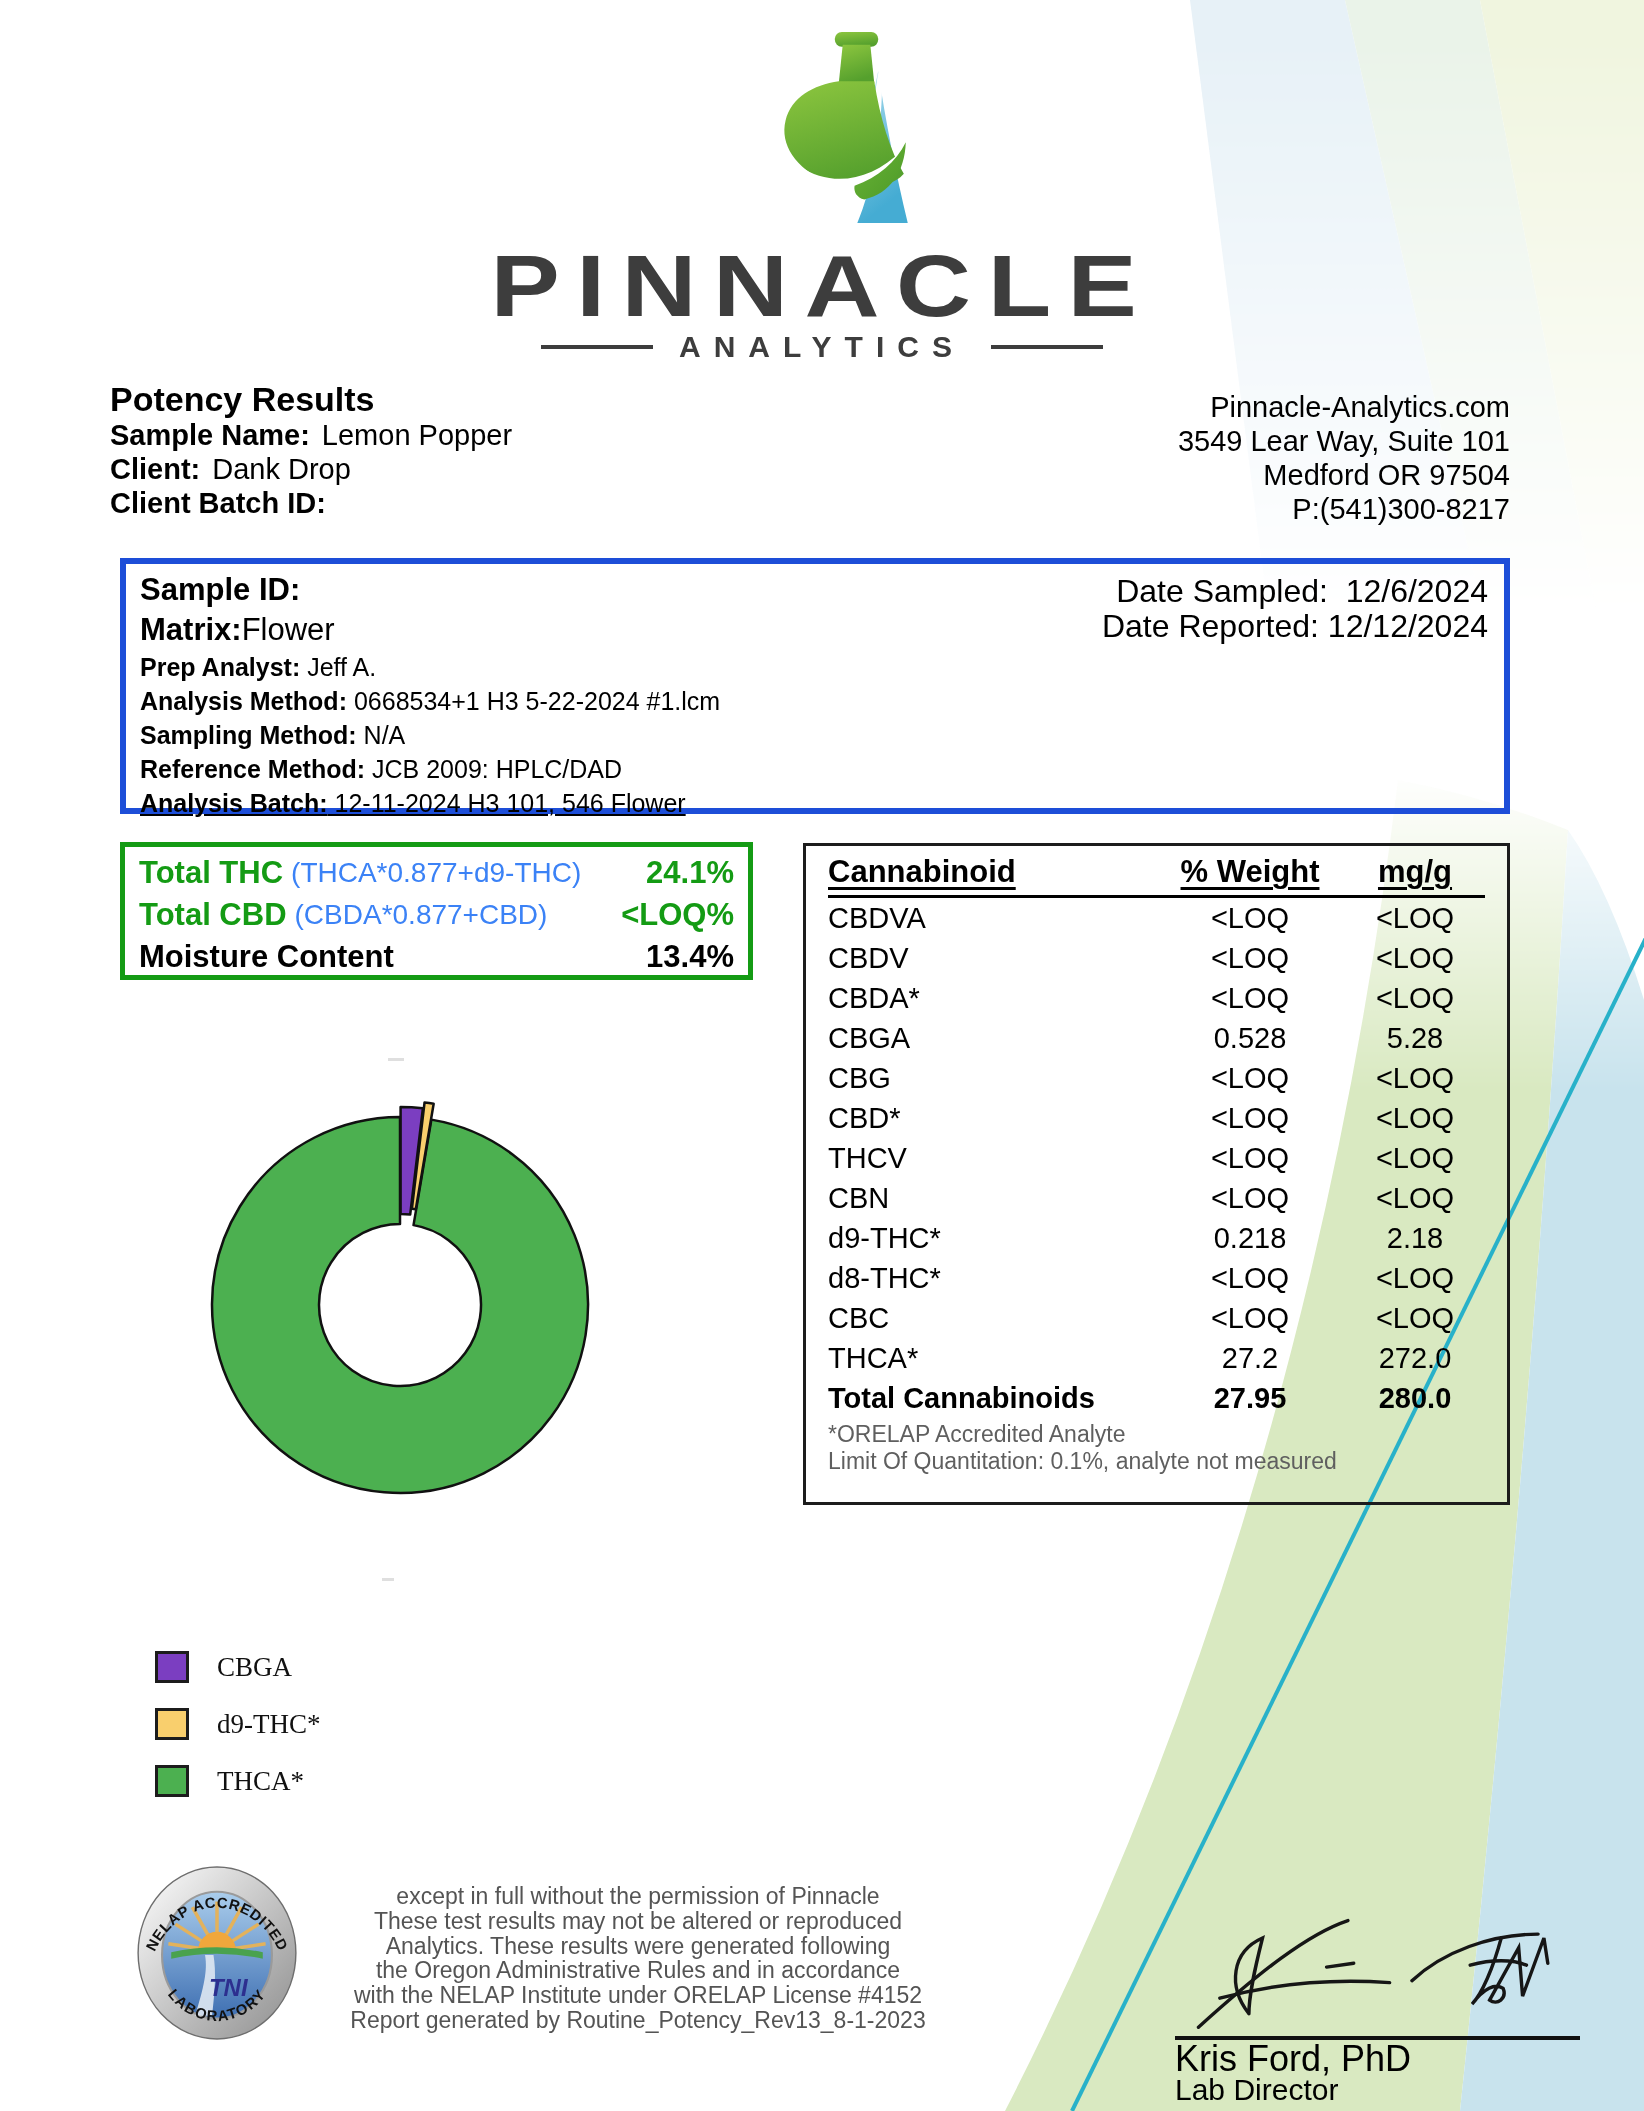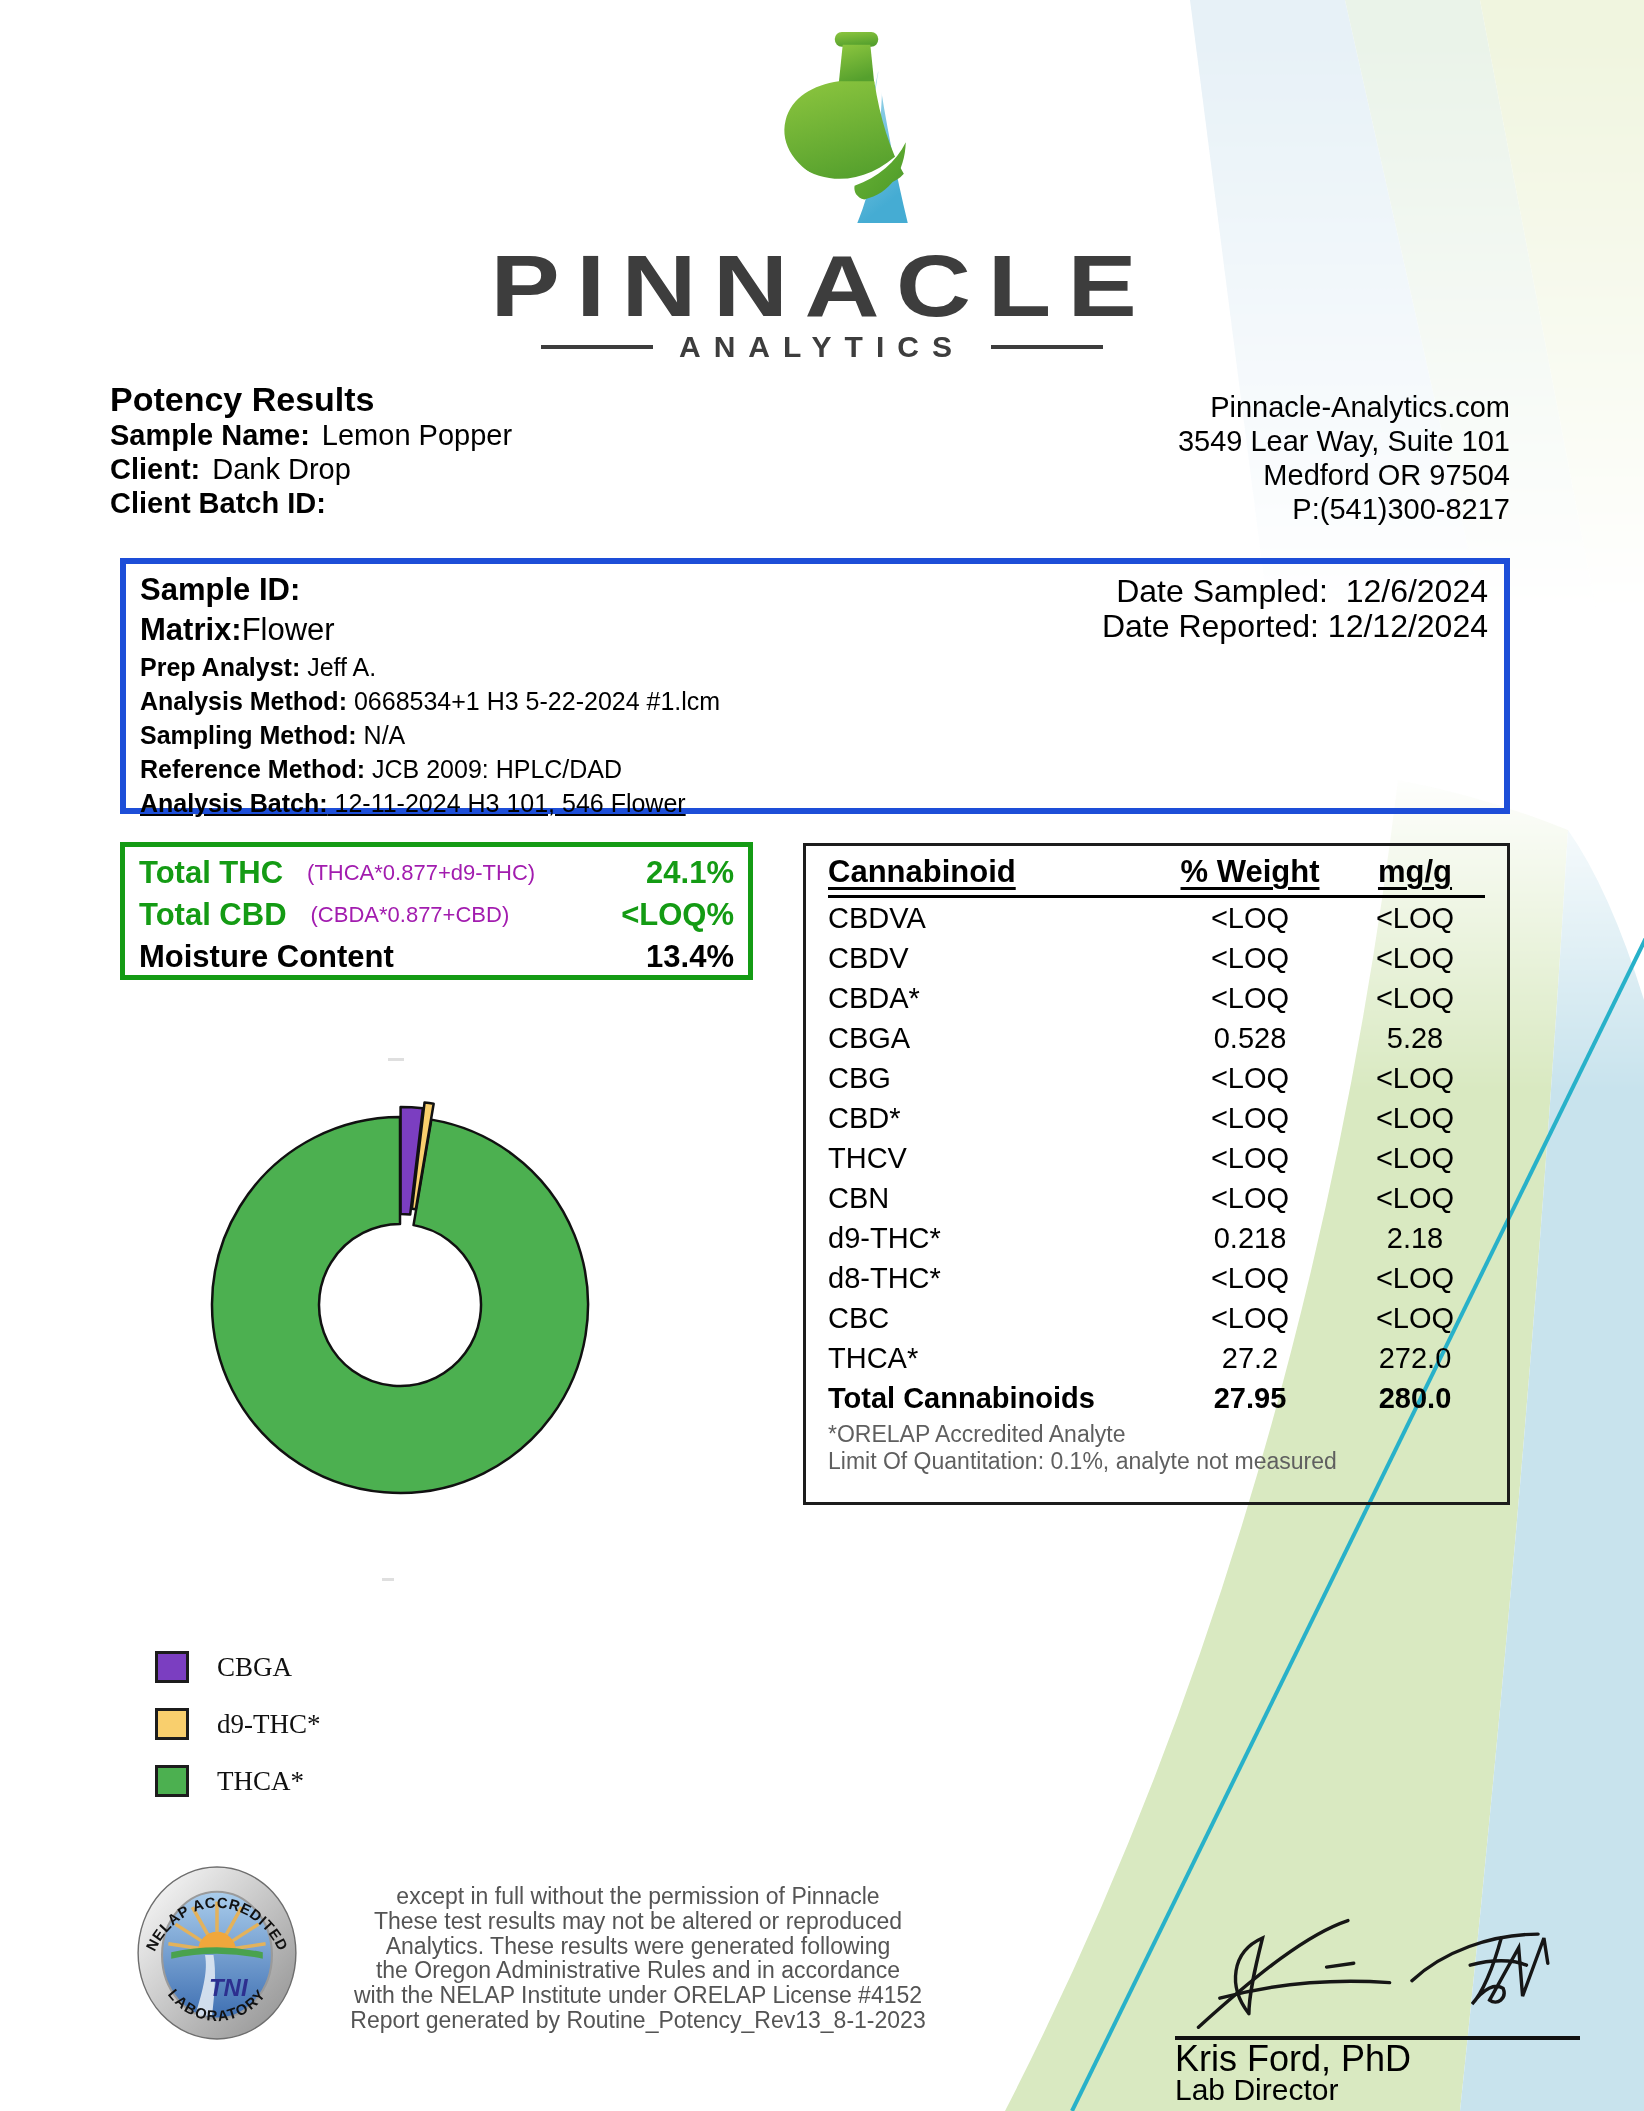--- a/index.html
+++ b/index.html
@@ -34,21 +34,21 @@
   .srow{font-size:25px;line-height:34px;}
   .srow b{font-weight:bold;}
   .srow.u{text-decoration:underline;}
   .dates{position:absolute;right:16px;top:10px;text-align:right;font-size:32px;line-height:35px;}
 
   
   .summary-box{position:absolute;left:120px;top:842px;width:633px;height:138px;box-sizing:border-box;
                border:5px solid #149b14;padding:5px 14px 0 14px;background:#fff;}
   .sumrow{display:flex;align-items:center;height:42px;}
   .sumrow .lab{font-size:31px;font-weight:bold;white-space:nowrap;}
-  .sumrow .formula{font-size:22px;color:#a21caf;margin-left:24px;white-space:nowrap;}
+  .sumrow .formula{font-size:28px;color:#3b82f6;margin-left:8px;white-space:nowrap;}
   .sumrow .val{margin-left:auto;font-size:31px;font-weight:bold;}
 
   
   .cann-box{position:absolute;left:803px;top:843px;width:707px;height:662px;box-sizing:border-box;
             border:3px solid #1c1c1c;padding:8px 22px 0 22px;}
   .cann-grid{display:grid;grid-template-columns:1fr 190px 140px;}
   .cann-head{font-size:31px;font-weight:bold;border-bottom:3px solid #000;padding-bottom:5px;}
   .cann-head span{text-decoration:underline;text-underline-offset:5px;text-decoration-thickness:3px;}
   .cann-head .c,.cann-row .c{text-align:center;}
   .cann-row{font-size:29px;line-height:40px;}

